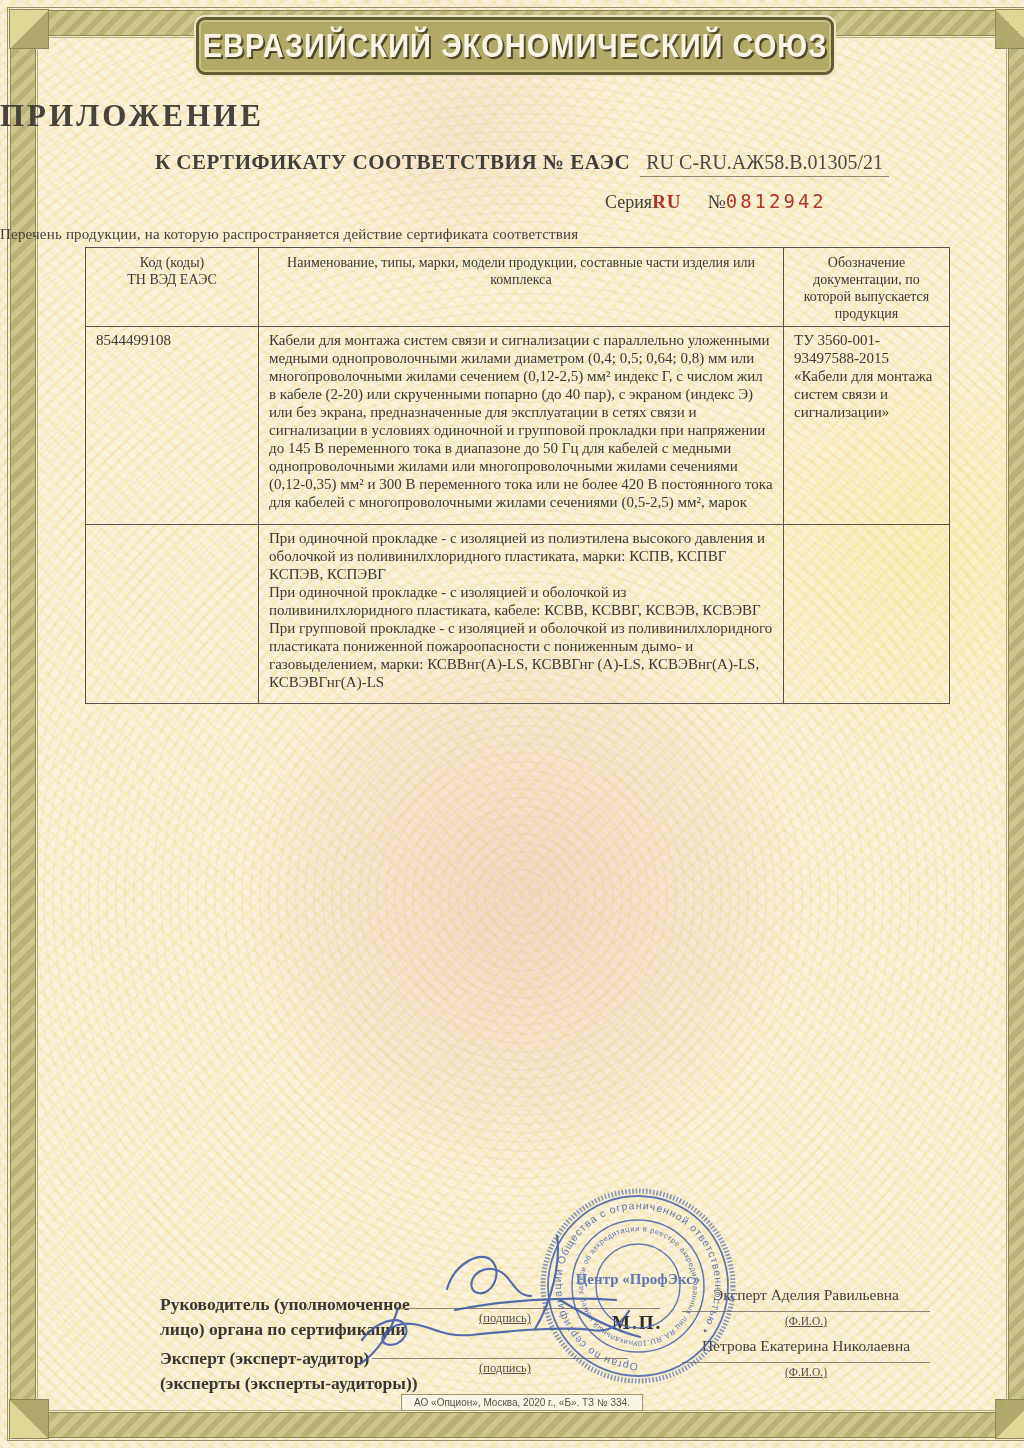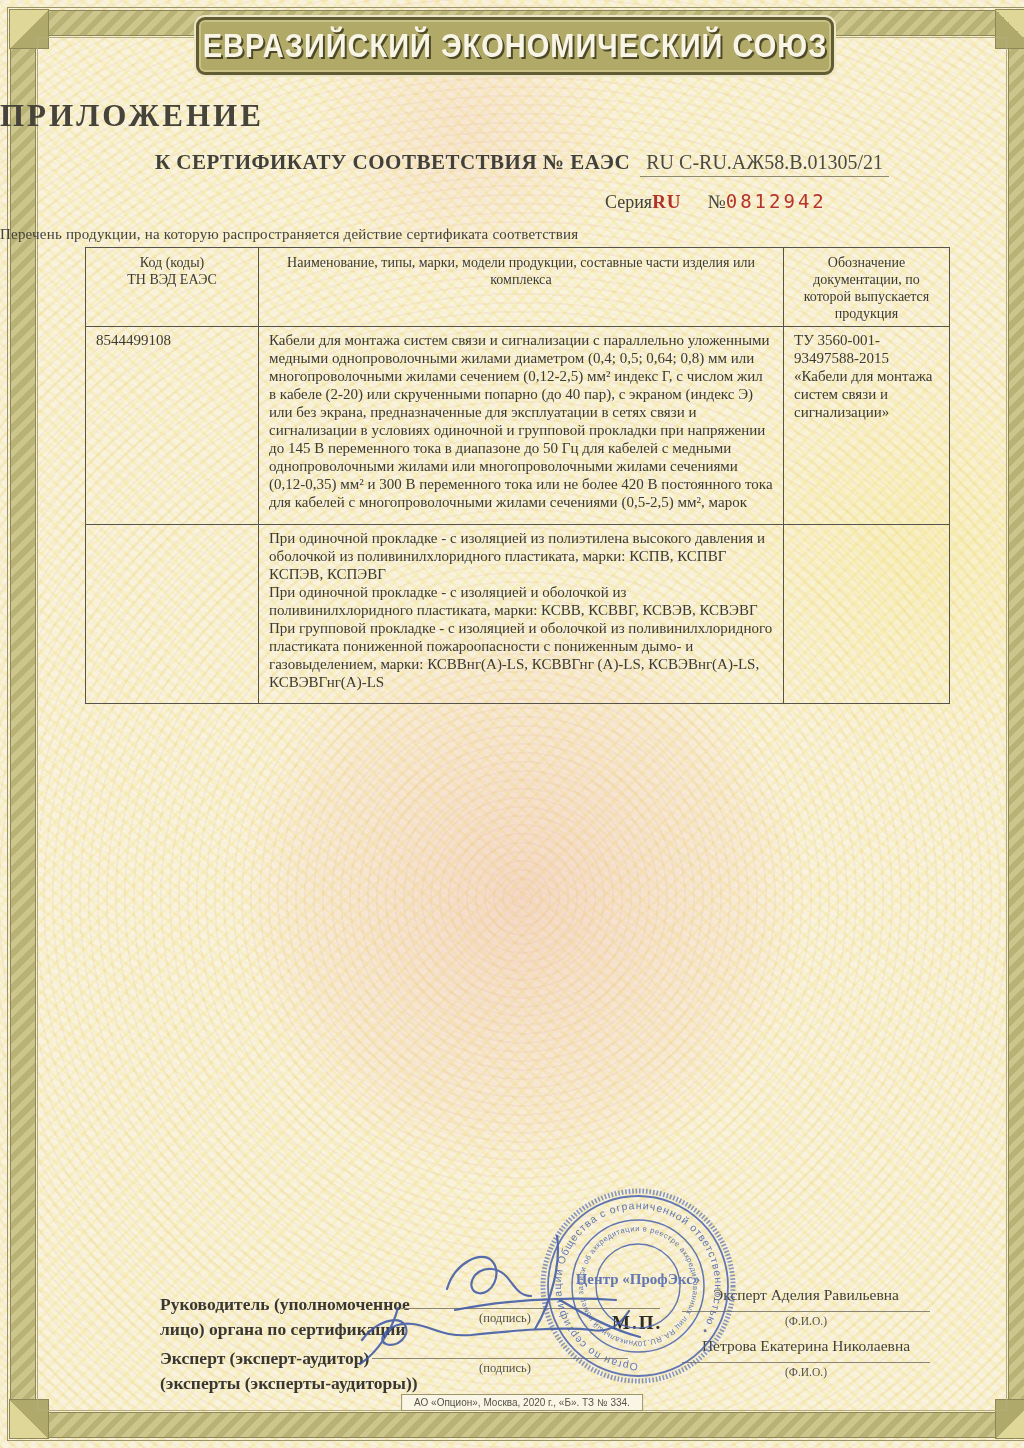--- a/index.html
+++ b/index.html
@@ -97,21 +97,21 @@
   .sig-label.head{top:1292px;}
   .sig-label.expert{top:1346px;}
   .sig-line{position:absolute;border-bottom:1px solid #8a8574;}
   .line-sign1{left:400px;top:1284px;width:260px;height:24px;}
   .line-sign2{left:372px;top:1334px;width:256px;height:24px;}
   .line-name1{left:682px;top:1286px;width:248px;height:25px;text-align:center;
     font-size:15.5px;color:#43413a;}
   .line-name2{left:682px;top:1337px;width:248px;height:25px;text-align:center;
     font-size:15.5px;color:#43413a;}
   .sig-caption{
-    position:absolute;text-align:center;font-size:12.5px;color:#55524a;
+    position:absolute;text-align:center;font-size:12.5px;color:#55524a;text-decoration:underline;
   }
   .cap-sign1{left:405px;top:1311px;width:200px;}
   .cap-sign2{left:405px;top:1361px;width:200px;}
   .cap-fio1{left:682px;top:1315px;width:248px;font-size:11.5px;}
   .cap-fio2{left:682px;top:1366px;width:248px;font-size:11.5px;}
   .mp-note{
     position:absolute;left:612px;top:1312px;font-size:19px;font-weight:bold;
     letter-spacing:2px;color:#2f2d26;
   }
   
@@ -176,21 +176,21 @@
     </tr>
     <tr class="row-main">
       <td class="cell-code">8544499108</td>
       <td class="cell-desc">Кабели для монтажа систем связи и сигнализации с параллельно уложенными медными однопроволочными жилами диаметром (0,4; 0,5; 0,64; 0,8) мм или многопроволочными жилами сечением (0,12-2,5) мм² индекс Г, с числом жил в кабеле (2-20) или скрученными попарно (до 40 пар),  с экраном (индекс Э) или без экрана, предназначенные для эксплуатации в сетях связи и сигнализации в условиях одиночной и групповой прокладки при напряжении до 145 В переменного тока в диапазоне до 50 Гц для кабелей с медными однопроволочными  жилами или многопроволочными жилами сечениями (0,12-0,35) мм² и 300 В переменного тока или не более 420 В постоянного тока для кабелей с многопроволочными жилами сечениями (0,5-2,5) мм², марок</td>
       <td class="cell-doc">ТУ 3560-001-93497588-2015 «Кабели для монтажа систем связи и сигнализации»</td>
     </tr>
     <tr class="row-marks">
       <td class="cell-code"></td>
       <td class="cell-desc">
         <p>При одиночной прокладке - с изоляцией из полиэтилена высокого давления и оболочкой из поливинилхлоридного пластиката, марки: КСПВ, КСПВГ КСПЭВ,  КСПЭВГ</p>
-        <p>При одиночной прокладке - с изоляцией и оболочкой из поливинилхлоридного пластиката, марки: КСВВ, КСВВГ, КСВЭВ, КСВЭВГ</p>
+        <p>При одиночной прокладке - с изоляцией и оболочкой из поливинилхлоридного пластиката, кабеле: КСВВ, КСВВГ, КСВЭВ, КСВЭВГ</p>
         <p>При групповой прокладке - с изоляцией и оболочкой из поливинилхлоридного пластиката пониженной пожароопасности с пониженным дымо- и газовыделением, марки:  КСВВнг(А)-LS, КСВВГнг (А)-LS, КСВЭВнг(А)-LS,  КСВЭВГнг(А)-LS</p>
       </td>
       <td class="cell-doc"></td>
     </tr>
   </tbody>
     </table>
 
   <div class="sig-label head">Руководитель (уполномоченное
 лицо) органа по сертификации</div>
   <div class="sig-label expert">Эксперт (эксперт-аудитор)

